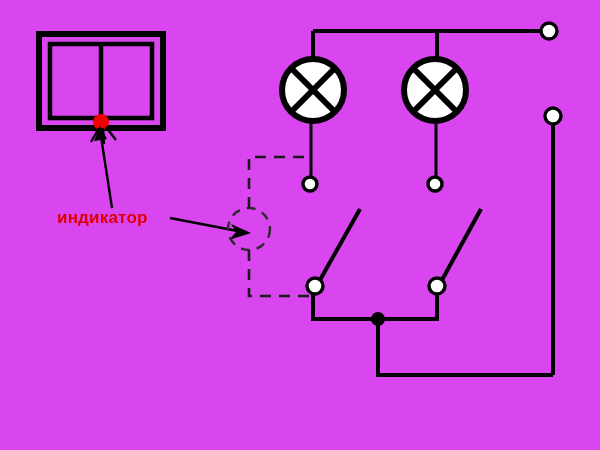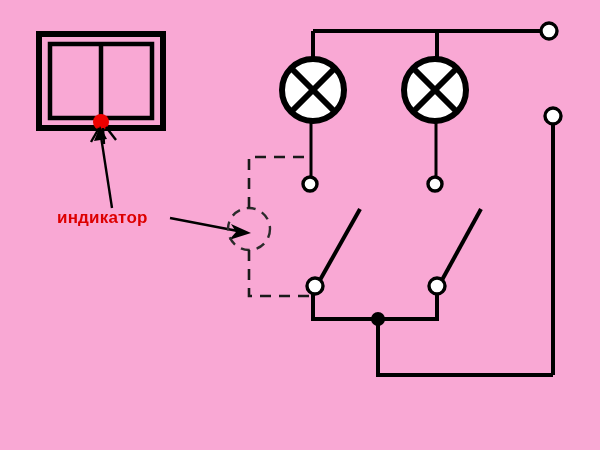--- a/index.html
+++ b/index.html
@@ -10,21 +10,21 @@
   body {
     width: 600px;
     height: 450px;
     font-family: "Liberation Sans", sans-serif;
     overflow: hidden;
   }
   #diagram-root {
     position: relative;
     width: 600px;
     height: 450px;
-    background: #f9a8d4;
+    background: #d946ef;
   }
   #circuit-svg {
     display: block;
     width: 600px;
     height: 450px;
   }
   .wire {
     stroke: #000000;
     stroke-width: 4;
     fill: none;

